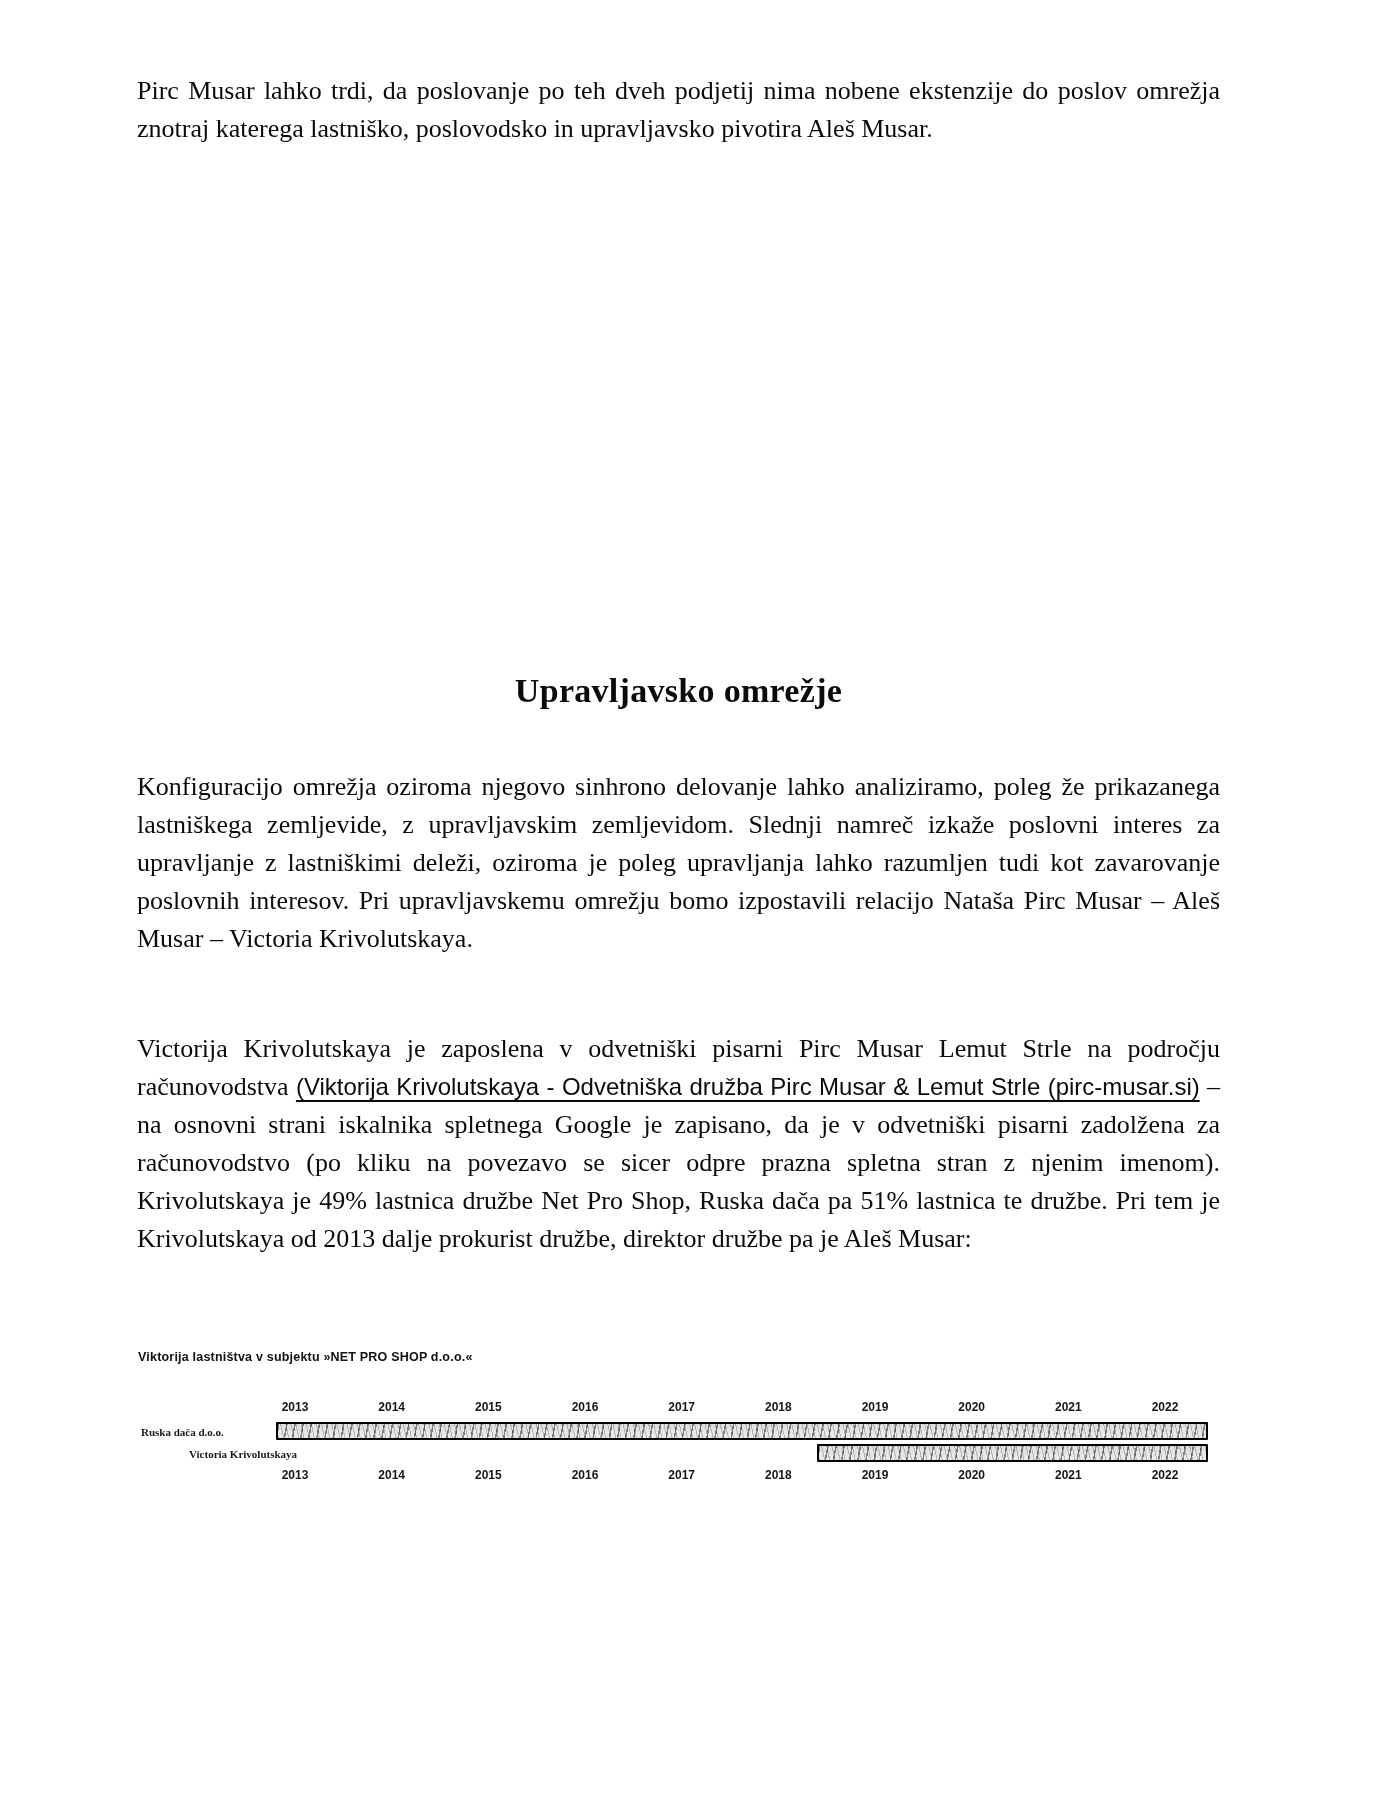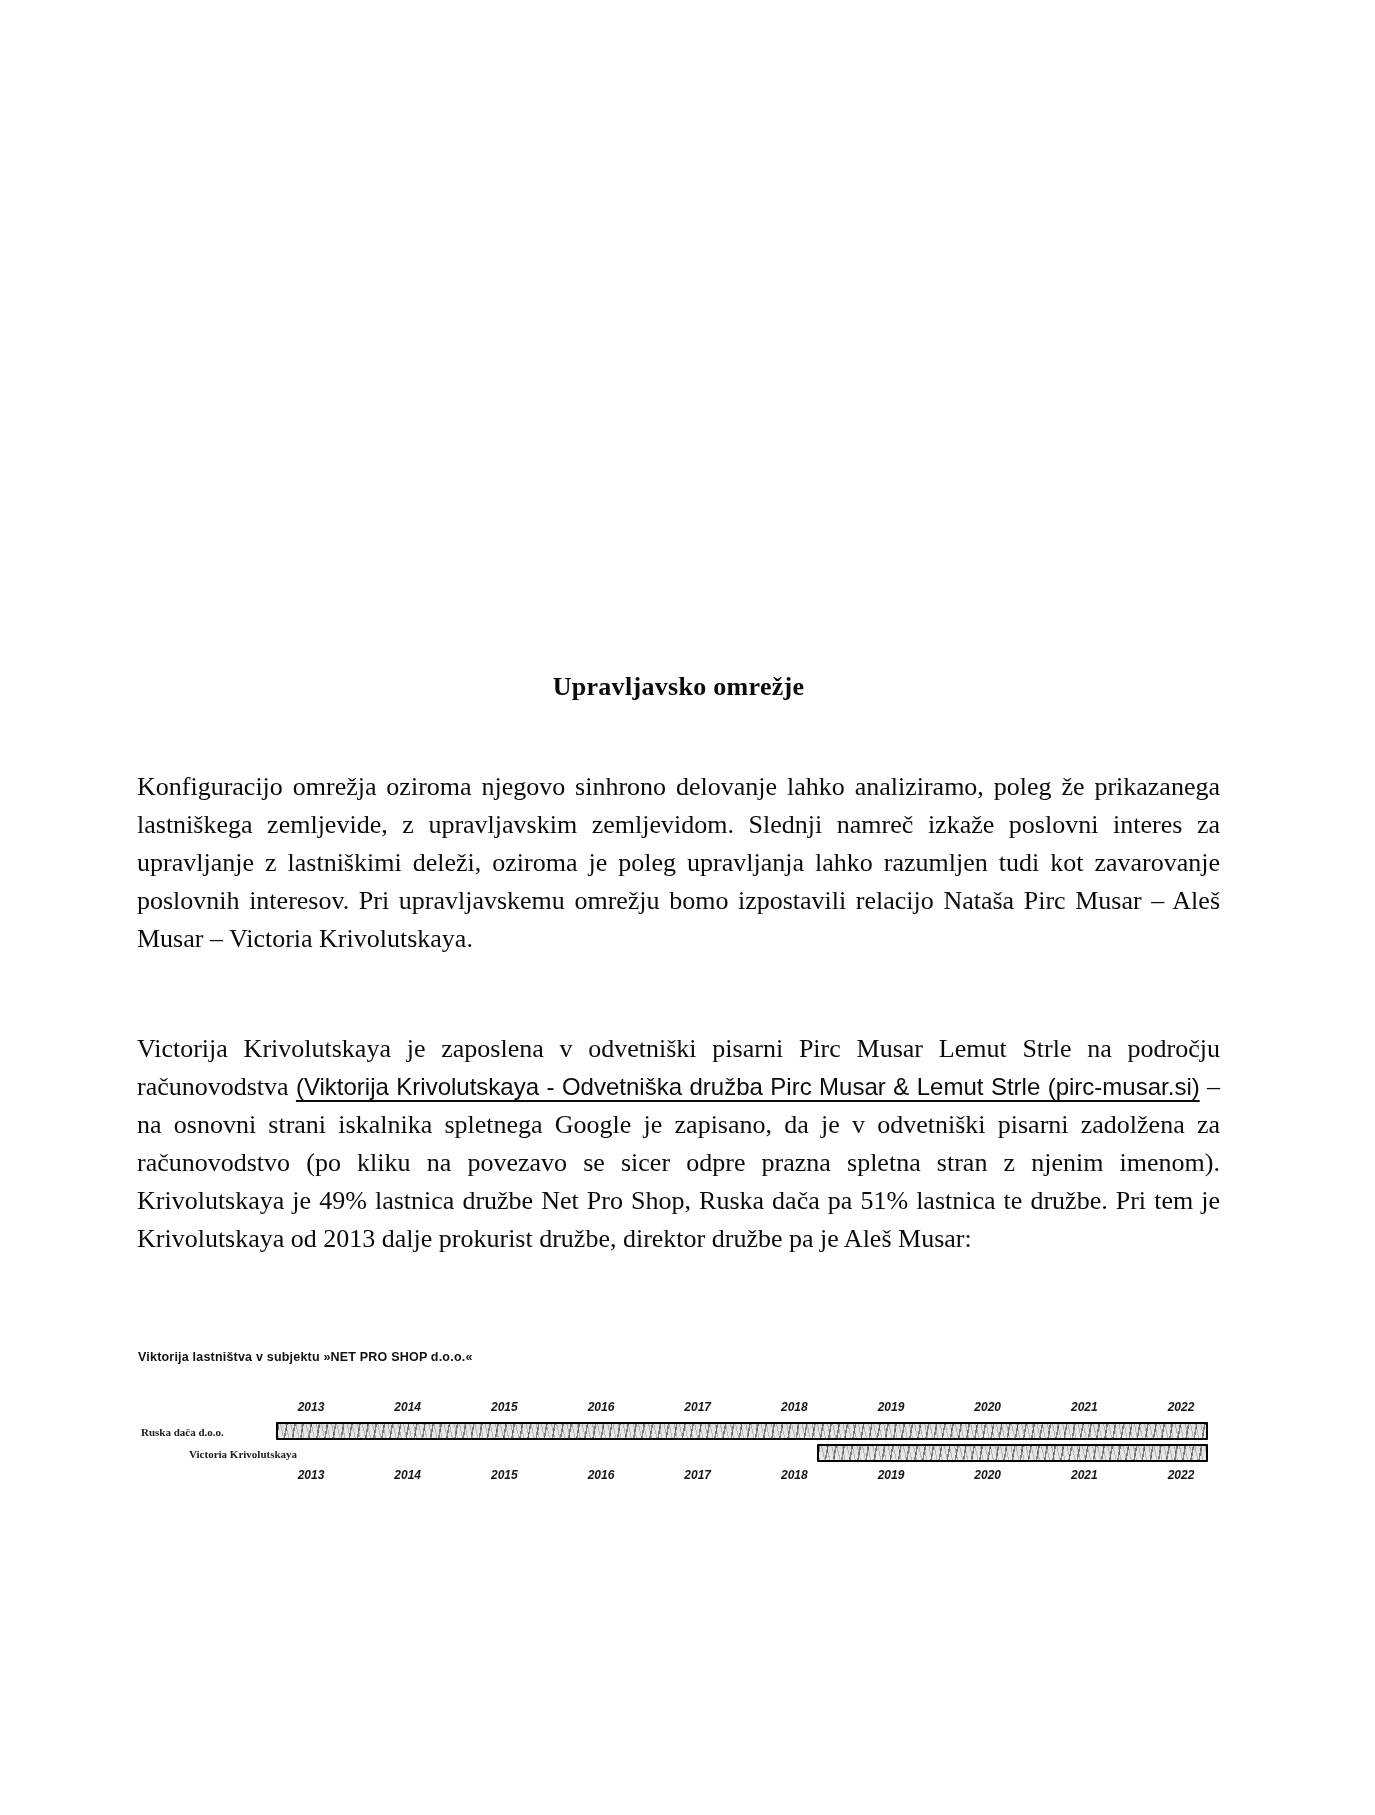--- a/index.html
+++ b/index.html
@@ -19,21 +19,21 @@
     margin:0;
     font-size:26px;
     line-height:38px;
     text-align:justify;
   }
   .para1 { top:72px; }
   .heading {
     position:absolute;
     left:137px; top:672px; width:1083px;
     margin:0;
-    font-size:26px; font-weight:bold;
+    font-size:34px; font-weight:bold;
     text-align:center;
     letter-spacing:0.3px;
   }
   .para2 { top:768px; }
   .para3 { top:1030px; }
   .doclink {
     font-family:"Liberation Sans", sans-serif;
     font-size:24px;
     text-decoration:underline;
     text-decoration-thickness:2px;
@@ -44,21 +44,21 @@
   .chart-title {
     position:absolute;
     left:138px; top:1350px;
     font-family:"Liberation Sans", sans-serif;
     font-size:12.5px; font-weight:bold;
     letter-spacing:0.2px;
     color:#111;
   }
   .years {
     position:absolute;
-    left:16px; width:1093px; height:16px;font-style:italic;
+    left:0; width:1093px; height:16px;
   }
   .years-top { top:1400px; }
   .years-bottom { top:1468px; }
   .year-label {
     position:absolute;
     transform:translateX(-50%);
     font-family:"Liberation Sans", sans-serif;
     font-size:12px; font-weight:bold;
     color:#161616;
     white-space:nowrap;
@@ -92,20 +92,21 @@
     font-family:"Liberation Sans", sans-serif;
     font-size:22px; font-weight:bold;
     color:#111;
   }
 </style>
 </head>
 <body>
 
 <div class="page">
 
+  <p class="body para1">Pirc Musar lahko trdi, da poslovanje po teh dveh podjetij nima nobene ekstenzije do poslov omrežja znotraj katerega lastniško, poslovodsko in upravljavsko pivotira Aleš Musar.</p>
 
   <h2 class="heading">Upravljavsko omrežje</h2>
 
   <p class="body para2">Konfiguracijo omrežja oziroma njegovo sinhrono delovanje lahko analiziramo, poleg že prikazanega lastniškega zemljevide, z upravljavskim zemljevidom. Slednji namreč izkaže poslovni interes za upravljanje z lastniškimi deleži, oziroma je poleg upravljanja lahko razumljen tudi kot zavarovanje poslovnih interesov. Pri upravljavskemu omrežju bomo izpostavili relacijo Nataša Pirc Musar – Aleš Musar – Victoria Krivolutskaya.</p>
 
   <p class="body para3"><span>Victorija Krivolutskaya je zaposlena v odvetniški pisarni Pirc Musar Lemut Strle na področju računovodstva </span><span class="doclink">(Viktorija Krivolutskaya - Odvetniška družba Pirc Musar &amp; Lemut Strle (pirc-musar.si)</span><span> – na osnovni strani iskalnika spletnega Google je zapisano, da je v odvetniški pisarni zadolžena za računovodstvo (po kliku na povezavo se sicer odpre prazna spletna stran z njenim imenom). Krivolutskaya je 49% lastnica družbe Net Pro Shop, Ruska dača pa 51% lastnica te družbe. Pri tem je Krivolutskaya od 2013 dalje prokurist družbe, direktor družbe pa je Aleš Musar:</span></p>
 
   <div class="chart-title">Viktorija lastništva v subjektu »NET PRO SHOP d.o.o.«</div>
 
   <div class="years years-top">

